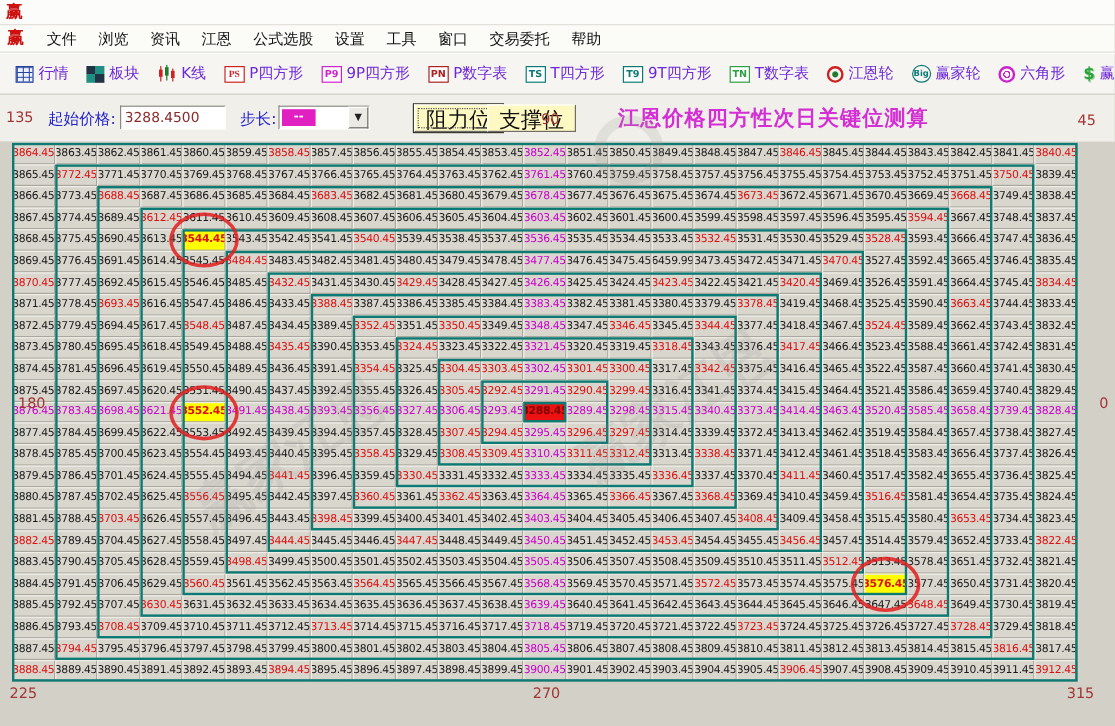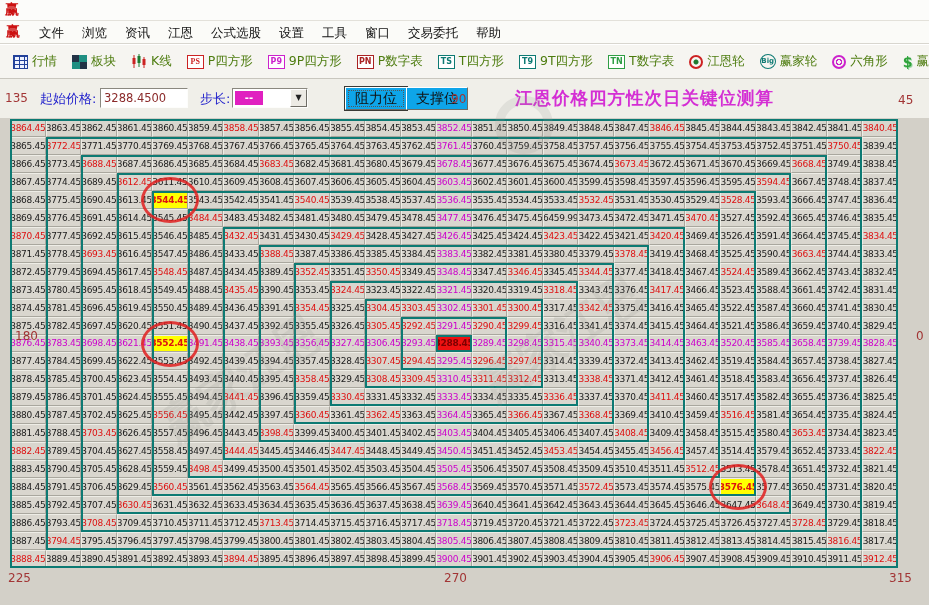--- a/index.html
+++ b/index.html
@@ -13,21 +13,21 @@
   .title-text { font-size:12.5px; color:#111; }
 
   .menubar { position:absolute; left:0; top:21px; width:929px; height:23px; background:#fbfbf8;
              display:flex; align-items:center; border-bottom:1px solid #d8d6cf; }
   .menu-logo { color:#cc1111; font-weight:bold; font-size:14px; margin:0 10px 0 6px; }
   .menu-item { font-size:12.5px; color:#111; padding:2px 9px; cursor:default; }
 
   .toolbar { position:absolute; left:0; top:44px; width:929px; height:35px; background:#f6f5f1;
              display:flex; align-items:center; border-top:1px solid #ffffff; border-bottom:1px solid #c9c7bf; padding-left:10px; }
   .tool-item { display:flex; align-items:center; margin-right:9px; padding:2px 3px; }
-  .tool-label { font-size:12.5px; color:#4d7c0f; margin-left:4px; white-space:nowrap; }
+  .tool-label { font-size:12.5px; color:#6d28d9; margin-left:4px; white-space:nowrap; }
   .badge { display:inline-block; width:17px; height:14px; border:1px solid; font-size:8px; font-weight:bold;
            text-align:center; line-height:12px; background:#fff; letter-spacing:0; }
   .icon-table { display:inline-block; width:15px; height:14px; border:1px solid #23419a;
       background-image: linear-gradient(#23419a 1px, transparent 1px), linear-gradient(90deg,#23419a 1px, transparent 1px);
       background-size:5px 4px; background-color:#eef2ff; }
   .icon-blocks { display:inline-block; width:15px; height:14px;
       background: conic-gradient(#1f8f82 0 25%, #223346 0 50%, #1f8f82 0 75%, #223346 0); }
   .icon-circle { display:inline-block; width:14px; height:14px; border-radius:50%; }
   .icon-gann  { border:2px solid #cc2222; background: radial-gradient(circle,#1f7a2f 0 2px, transparent 3px); }
   .icon-big   { width:16px; height:15px; border:1px solid #0d7a73; color:#0d7a73; font-size:7px; font-weight:bold;
@@ -41,21 +41,21 @@
   .angle-label { position:absolute; color:#a23535; font-size:12px; }
   .price-input { position:absolute; left:100px; top:9px; width:88px; height:20px; background:#fff;
                  border:1px solid; border-color:#8a887f #fdfdfb #fdfdfb #8a887f; font-size:11.5px;
                  color:#8b2a2a; padding:0 3px; font-family:"DejaVu Sans","Liberation Sans",sans-serif; }
   .step-combo { position:absolute; left:232px; top:9px; width:76px; height:20px; background:#fff;
                 border:1px solid; border-color:#8a887f #fdfdfb #fdfdfb #8a887f; display:flex; align-items:center; }
   .step-swatch { width:28px; height:14px; background:#e020c0; color:#fff; font-size:10px; font-weight:bold;
                  text-align:center; line-height:13px; margin-left:2px; }
   .combo-arrow { margin-left:auto; width:17px; height:18px; background:#eceae4;
                  border:1px solid; border-color:#fff #6f6d66 #6f6d66 #fff; font-size:8px; text-align:center; line-height:16px; color:#222; }
-  .win-btn { position:absolute; top:8px; height:23px; padding:0 9px; background:#0ea5e9; font-size:14px; color:#111;
+  .win-btn { position:absolute; top:8px; height:23px; padding:0 9px; background:#fef9c3; font-size:18px; color:#111;
              border:1px solid; border-color:#ffffff #6f6d66 #6f6d66 #ffffff; font-family:"DejaVu Sans","Liberation Sans",sans-serif; }
   .win-btn.default { box-shadow:0 0 0 1px #3a3a35; outline:1px dotted #555; outline-offset:-4px; }
   .heading { position:absolute; left:515px; top:7px; font-size:17.5px; font-weight:bold; color:#d42fd4; letter-spacing:1px; white-space:nowrap; }
 
   
   .client { position:absolute; left:0; top:118px; width:847px; height:487px; background:#d3d0c8; }
   .grid { position:absolute; left:10px; top:1px; width:888px; height:449px;
           display:grid; grid-template-columns:repeat(25,1fr); grid-template-rows:repeat(25,1fr); }
   .cell { font-size:9px; color:#1a1a1a; background:#d9d6ce; overflow:hidden; white-space:nowrap;
           text-align:center; border:1px solid; border-color:#eeede6 #a9a79e #a9a79e #eeede6;

